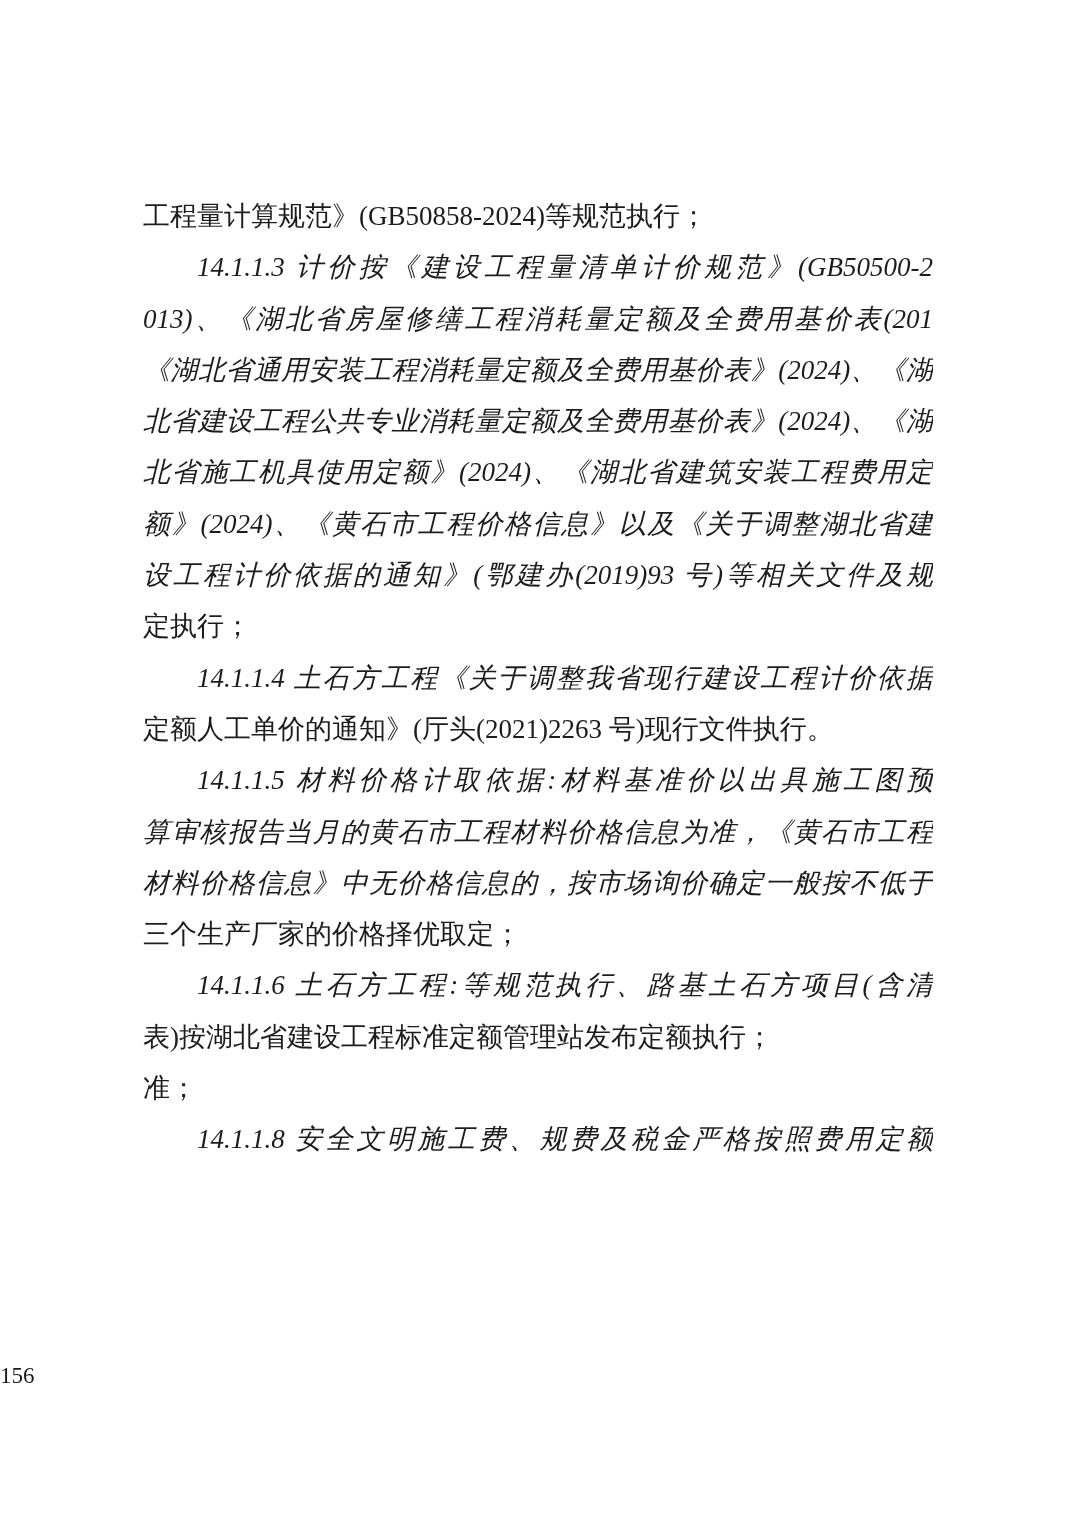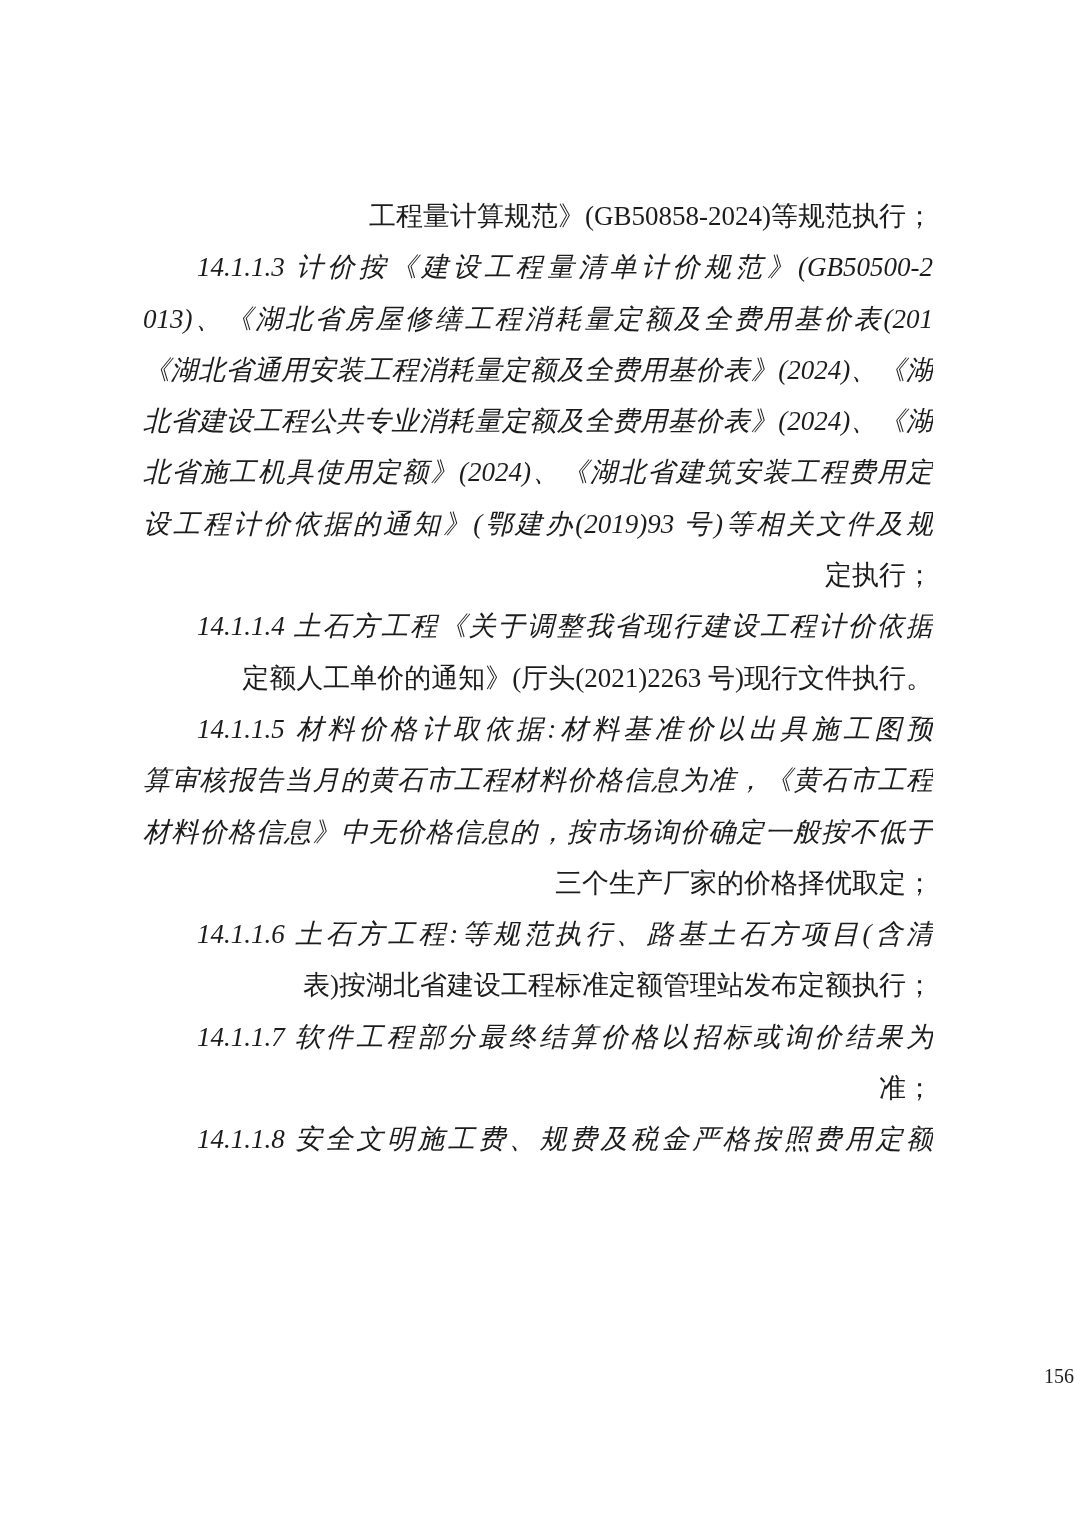--- a/index.html
+++ b/index.html
@@ -22,67 +22,67 @@
     top: 191px;
     width: 790px;
     font-size: 27px;
     line-height: 51.3px;
     font-kerning: none;
   }
   .line {
     height: 51.3px;
     overflow: hidden;
     white-space: nowrap;
-    text-align: right;
+    text-align: left;
   }
   
   .line.fill {
     white-space: normal;
     text-align: justify;
     text-align-last: justify;
     text-justify: inter-character;
     font-style: italic;
   }
   
   .line.indent {
     text-indent: 54px;
   }
   .footer {
     position: absolute;
     left: 0;
     right: 0;
     top: 1362px;
-    text-align: right;
-    font-size: 20px;
+    text-align: left;
+    font-size: 23px;
     line-height: 28px;
     color: #1c1c1c;
   }
 </style>
 </head>
 <body>
 
 <div class="page">
   <div class="content">
 
   <div class="line">工程量计算规范》(GB50858-2024)等规范执行；</div>
       <div class="line fill indent">14.1.1.3 计价按《建设工程量清单计价规范》(GB50500-2</div>
       <div class="line fill">013)、《湖北省房屋修缮工程消耗量定额及全费用基价表(201</div>
       <div class="line fill">《湖北省通用安装工程消耗量定额及全费用基价表》(2024)、《湖</div>
       <div class="line fill">北省建设工程公共专业消耗量定额及全费用基价表》(2024)、《湖</div>
       <div class="line fill">北省施工机具使用定额》(2024)、《湖北省建筑安装工程费用定</div>
+      <div class="line fill">额》(2024)、《黄石市工程价格信息》以及《关于调整湖北省建</div>
       <div class="line fill">设工程计价依据的通知》(鄂建办(2019)93 号)等相关文件及规</div>
       <div class="line">定执行；</div>
       <div class="line fill indent">14.1.1.4 土石方工程《关于调整我省现行建设工程计价依据</div>
       <div class="line">定额人工单价的通知》(厅头(2021)2263 号)现行文件执行。</div>
       <div class="line fill indent">14.1.1.5 材料价格计取依据:材料基准价以出具施工图预</div>
       <div class="line fill">算审核报告当月的黄石市工程材料价格信息为准，《黄石市工程</div>
       <div class="line fill">材料价格信息》中无价格信息的，按市场询价确定一般按不低于</div>
       <div class="line">三个生产厂家的价格择优取定；</div>
       <div class="line fill indent">14.1.1.6 土石方工程:等规范执行、路基土石方项目(含清</div>
       <div class="line">表)按湖北省建设工程标准定额管理站发布定额执行；</div>
-      <div class="line fill indent">14.1.1.7 软件工程部分最终结算价格以招标或询价结果为</div>
       <div class="line">准；</div>
       <div class="line fill indent">14.1.1.8 安全文明施工费、规费及税金严格按照费用定额</div>
     </div>
   <div class="footer">
     <span>156</span>
   </div>
 </div>
 
 </body></html>

